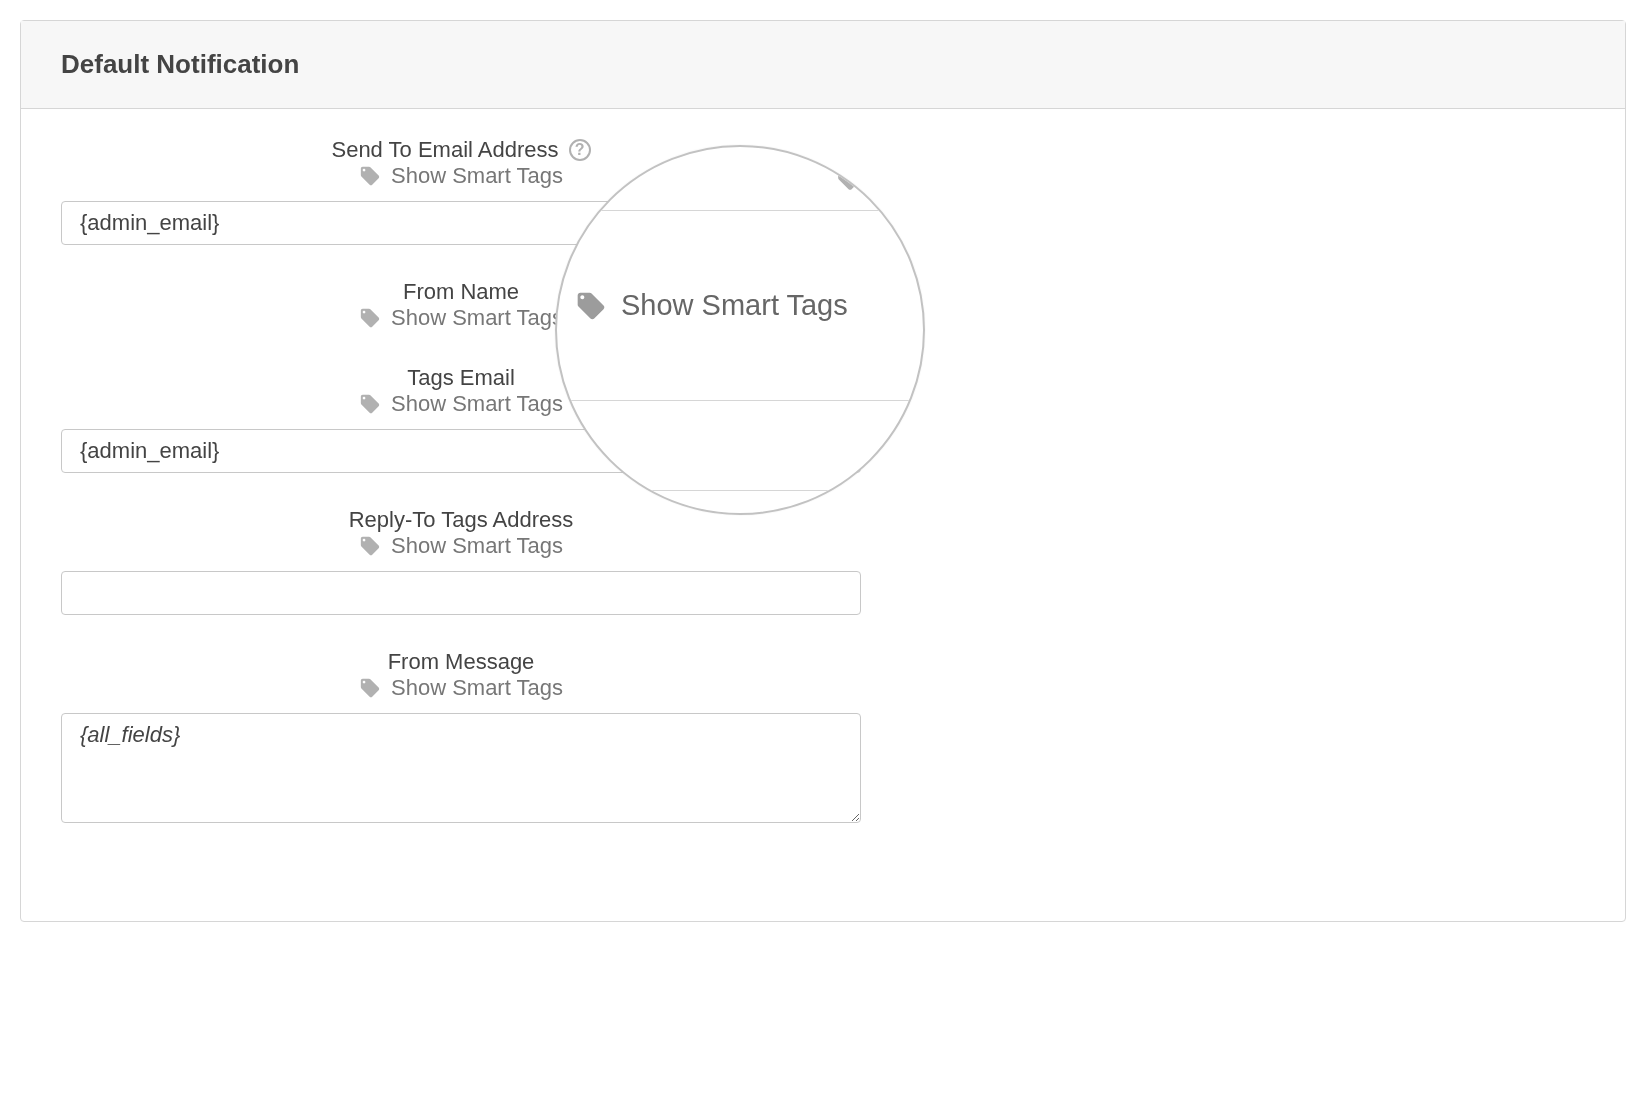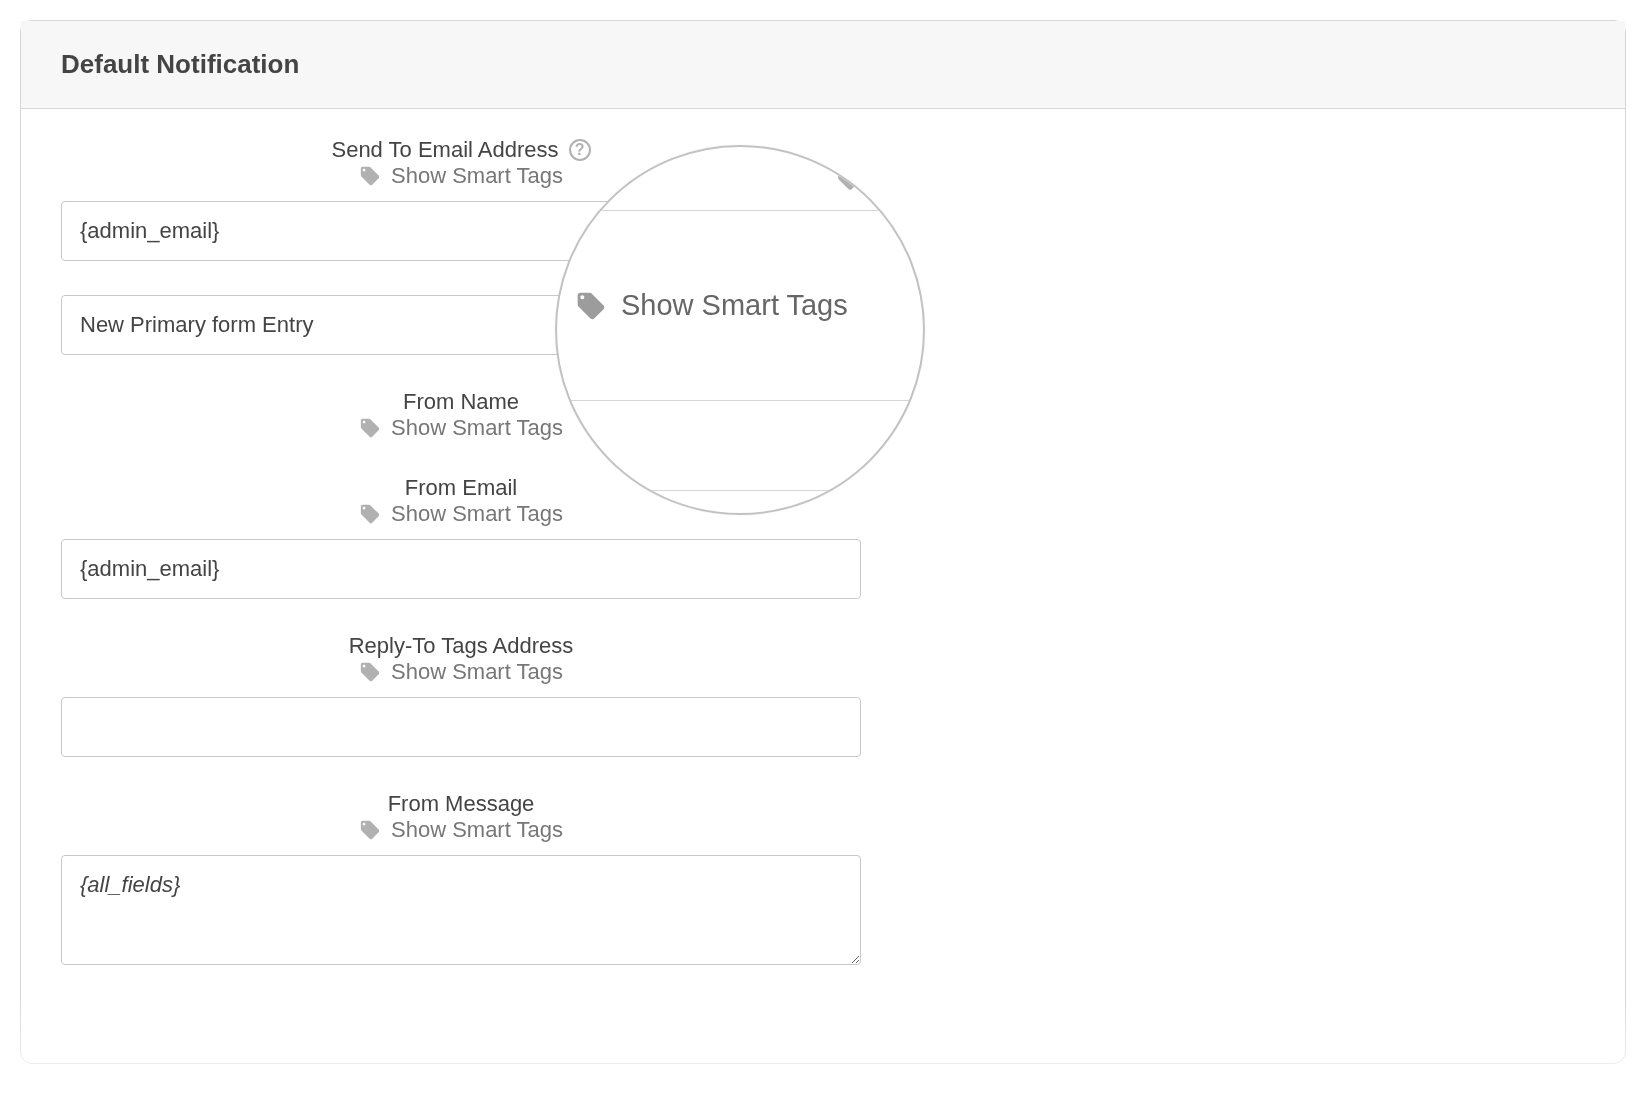--- a/index.html
+++ b/index.html
@@ -11,21 +11,21 @@
     font-family: -apple-system, BlinkMacSystemFont, "Segoe UI", Helvetica, Arial, sans-serif;
     background: #fff;
     color: #444;
     width: 1646px;
     height: 1114px;
     padding: 0;
     position: relative;
   }
   .panel {
     border: 1px solid #d6d6d6;
-    border-radius: 12px;
+    border-radius: 4px;
     margin: 20px 20px 7px 20px;
     background: #fff;
   }
   .panel-header {
     background: #f7f7f7;
     border-bottom: 1px solid #d6d6d6;
     padding: 28px 40px;
     font-size: 26px;
     font-weight: 700;
     color: #444;
@@ -73,21 +73,21 @@
     color: #777;
     font-size: 22px;
     cursor: pointer;
     user-select: none;
   }
   .smart-tags-link svg { display:block; }
   input.text-input, textarea.text-input {
     width: 100%;
     border: 1px solid #c8c8c8;
     border-radius: 4px;
-    padding: 16px 18px;
+    padding: 8px 18px;
     font-size: 22px;
     color: #444;
     font-family: inherit;
     background: #fff;
     outline: none;
   }
   textarea.text-input {
     min-height: 110px;
     resize: vertical;
     font-style: italic;
@@ -193,38 +193,37 @@
           <svg width="22" height="22" viewBox="0 0 24 24" fill="#b1b1b1">
               <path d="M21.41 11.58l-9-9C12.05 2.22 11.55 2 11 2H4c-1.1 0-2 .9-2 2v7c0 .55.22 1.05.59 1.42l9 9c.36.36.86.58 1.41.58s1.05-.22 1.41-.59l7-7c.37-.36.59-.86.59-1.41s-.23-1.06-.59-1.42zM5.5 7C4.67 7 4 6.33 4 5.5S4.67 4 5.5 4 7 4.67 7 5.5 6.33 7 5.5 7z"></path>
             </svg>
           <span>Show Smart Tags</span>
         </div>
       </div>
       <input class="text-input" type="text" value="{admin_email}" style="">
     </div>
 
     <div class="field-block">
-      <input class="text-input" type="text" value="New Primary form Entry" style="">
     </div>
 
     <div class="field-block">
       <div class="label-row">
         <div class="label">From Name</div>
         <div class="smart-tags-link">
           <svg width="22" height="22" viewBox="0 0 24 24" fill="#b1b1b1">
               <path d="M21.41 11.58l-9-9C12.05 2.22 11.55 2 11 2H4c-1.1 0-2 .9-2 2v7c0 .55.22 1.05.59 1.42l9 9c.36.36.86.58 1.41.58s1.05-.22 1.41-.59l7-7c.37-.36.59-.86.59-1.41s-.23-1.06-.59-1.42zM5.5 7C4.67 7 4 6.33 4 5.5S4.67 4 5.5 4 7 4.67 7 5.5 6.33 7 5.5 7z"></path>
             </svg>
           <span>Show Smart Tags</span>
         </div>
       </div>
     </div>
 
     <div class="field-block">
       <div class="label-row">
-        <div class="label">From Email</div>
+        <div class="label">Tags Email</div>
         <div class="smart-tags-link">
           <svg width="22" height="22" viewBox="0 0 24 24" fill="#b1b1b1">
               <path d="M21.41 11.58l-9-9C12.05 2.22 11.55 2 11 2H4c-1.1 0-2 .9-2 2v7c0 .55.22 1.05.59 1.42l9 9c.36.36.86.58 1.41.58s1.05-.22 1.41-.59l7-7c.37-.36.59-.86.59-1.41s-.23-1.06-.59-1.42zM5.5 7C4.67 7 4 6.33 4 5.5S4.67 4 5.5 4 7 4.67 7 5.5 6.33 7 5.5 7z"></path>
             </svg>
           <span>Show Smart Tags</span>
         </div>
       </div>
       <input class="text-input" type="text" value="{admin_email}" style="">
     </div>
 

